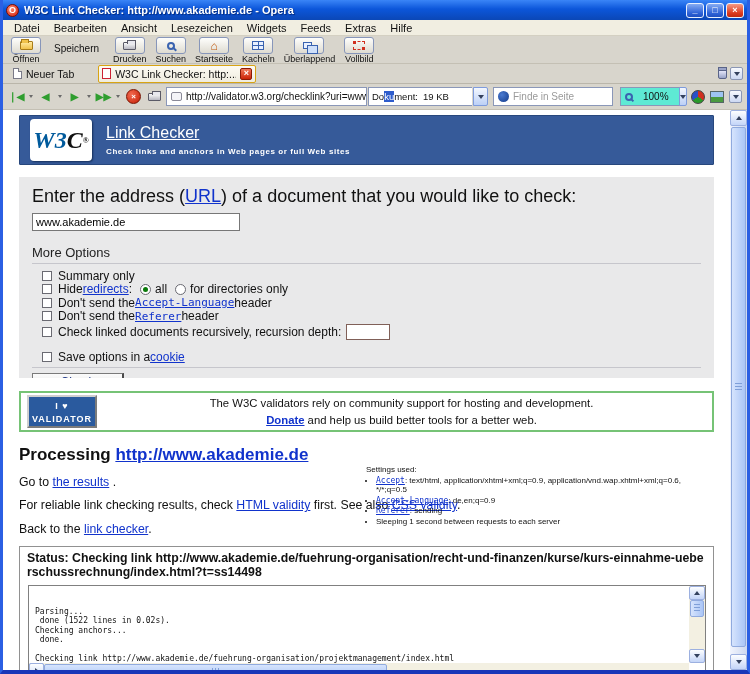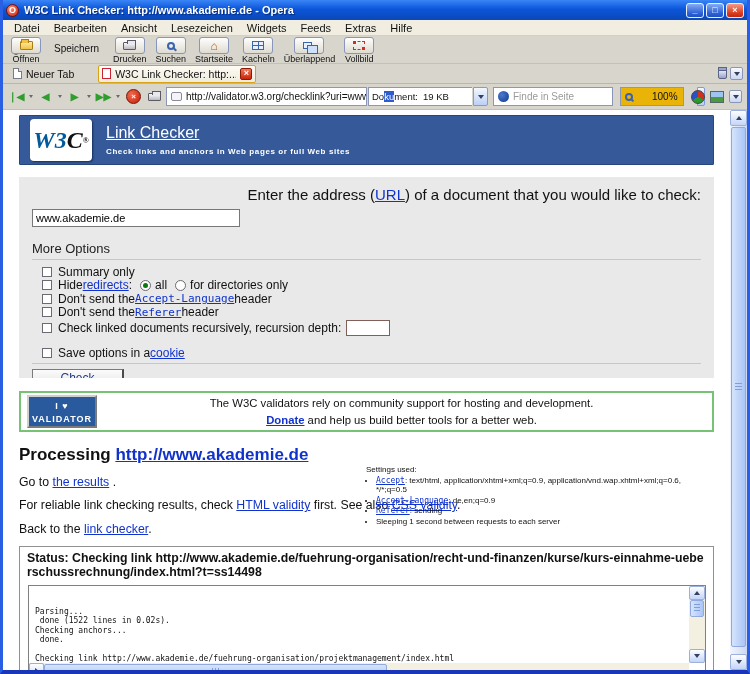--- a/index.html
+++ b/index.html
@@ -85,21 +85,21 @@
   .doc-field { width:104px; height:19px; background:#fff; border:1px solid #8a97b8; border-right:none; display:flex; align-items:center;
     padding:0 3px; font-size:9.5px; color:#111; white-space:nowrap; overflow:hidden; }
   .doc-sel { background:#2e5ccc; color:#fff; }
   .doc-size { margin-left:5px; }
   .drop-btn { width:15px; height:19px; background:linear-gradient(#f3f7fe,#bcd0f6); border:1px solid #7e9bdc; border-radius:0 2px 2px 0;
     display:flex; align-items:center; justify-content:center; }
   .find-field { width:120px; height:19px; background:#fff; border:1px solid #8a97b8; display:flex; align-items:center; gap:4px;
     padding:0 4px; margin-left:4px; }
   .find-icon { width:11px; height:11px; border-radius:50%; background:radial-gradient(circle at 35% 35%,#4a7ad0,#123a8a); flex:0 0 11px; }
   .find-placeholder { font-size:10px; color:#9a9a9a; white-space:nowrap; }
-  .zoom-field { width:64px; height:19px; background:#eab308; border:1px solid #8a97b8; display:flex; align-items:center; gap:19px; padding:0 0 0 4px; margin-left:6px;text-align:right; }
+  .zoom-field { width:64px; height:19px; background:#5eead4; border:1px solid #8a97b8; display:flex; align-items:center; gap:10px; padding:0 0 0 4px; margin-left:6px;text-align:right; }
   .zoom-icon { width:8px; height:8px; border:2px solid #3a63b0; border-radius:50%; position:relative; flex:0 0 8px; }
   .zoom-icon::after { content:""; position:absolute; width:4px; height:2px; background:#3a63b0; transform:rotate(45deg); right:-3px; bottom:-2px; }
   .zoom-value { font-size:10px; color:#111; flex:1; }
   .zoom-field .drop-btn { border-radius:0 2px 2px 0; }
   .globe-icon { width:14px; height:14px; border-radius:50%; border:1px solid #444;
     background:conic-gradient(#d03020 0 120deg,#2a9a2a 120deg 240deg,#2a50c8 240deg 360deg); margin-left:6px; }
   .images-icon { width:14px; height:12px; border:1px solid #566; background:linear-gradient(#9ec4f2 0 55%,#4a9a40 55%); margin-left:4px; }
   .ab-right-drop { margin-left:4px; }
 
   
@@ -120,21 +120,21 @@
   .w3c-header { margin-top:5px; height:50px; background:#365a99; border:1px solid #27477c; border-radius:1px; display:flex; align-items:center; padding:0 10px; }
   .w3c-logo { width:62px; height:42px; background:#fff; border-radius:4px; box-shadow:1px 1px 2px #16305c; display:flex; align-items:center; justify-content:center;
     font-family:"Liberation Serif",serif; font-weight:bold; font-style:italic; font-size:24px; }
   .w3c-logo .w3 { color:#005a9c; } .w3c-logo .c { color:#111; }
   .w3c-logo .reg { color:#111; font-size:8px; vertical-align:super; font-style:normal; }
   .w3c-titles { margin-left:14px; }
   .w3c-title { color:#fff; font-size:16px; text-decoration:underline; }
   .w3c-subtitle { color:#fff; font-size:8px; font-weight:bold; letter-spacing:0.6px; margin-top:5px; }
 
   .form-box { margin-top:12px; height:201px; background:#e9e9ea; padding:9px 13px 0; overflow:hidden; }
-  .prompt { font-size:15px; color:#111;text-align:right; }
+  .prompt { font-size:18px; color:#111; }
   a, .link { color:#1133cc; text-decoration:underline; }
   .mono-link { font-family:"DejaVu Sans Mono",monospace; color:#1133cc; text-decoration:underline; font-size:11px; }
   .addr-input { margin-top:6px; width:208px; height:18px; border:1px solid #777; font-size:11px; padding:0 3px; font-family:"Liberation Sans",sans-serif; }
   .more-options { margin-top:14px; font-size:13px; color:#222; }
   .form-hr { border:none; border-top:1px solid #c6c6cc; margin-top:3px; }
   .options { margin-top:5px; margin-left:10px; }
   .opt-row { display:flex; align-items:center; height:13.5px; font-size:12px; color:#111; white-space:nowrap; }
   .opt-row.tall { height:18px; }
   .cb { width:10px; height:10px; border:1px solid #6a6a72; background:#fff; margin-right:6px; flex:0 0 10px; }
   .radio { width:11px; height:11px; border:1px solid #6a6a72; border-radius:50%; background:#fff; margin:0 4px 0 8px; position:relative; flex:0 0 11px; }

